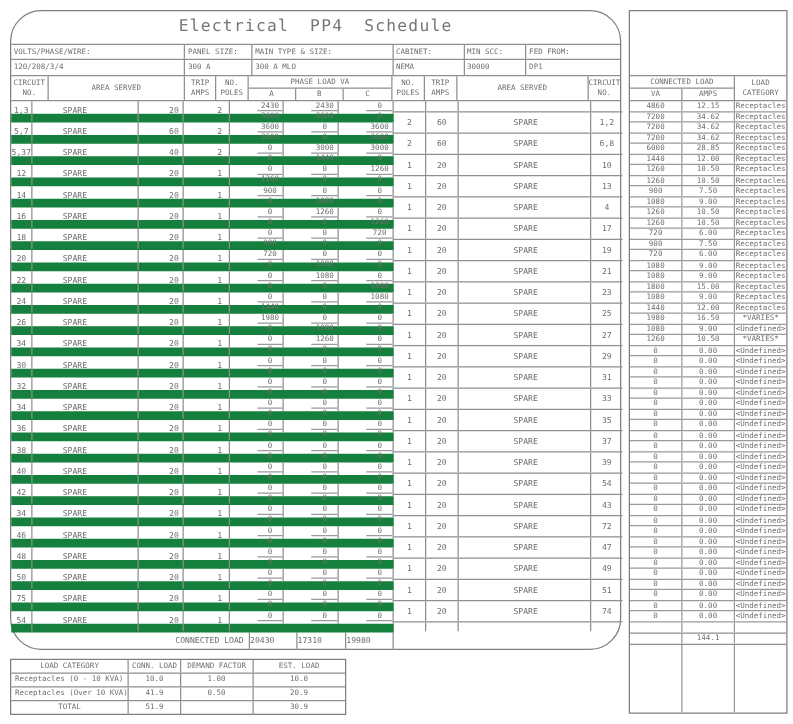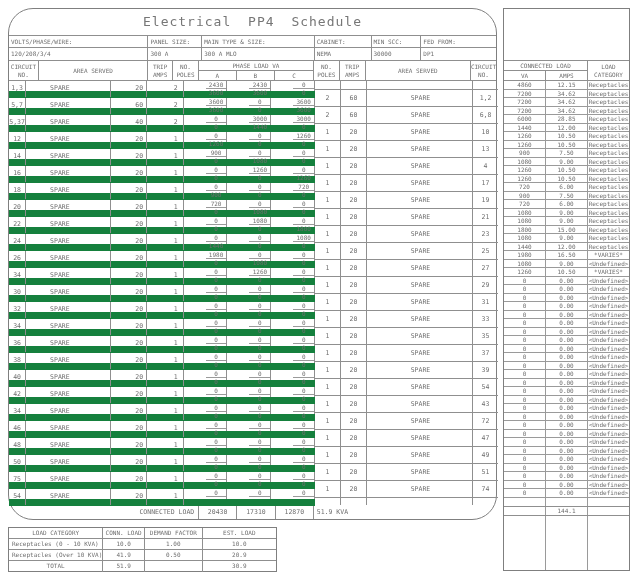--- a/index.html
+++ b/index.html
@@ -45,21 +45,21 @@
   .rfill { display:flex; height:9px; border-bottom:1px solid #8f8f8f; }
   .rfill2 { display:flex; height:7px; }
   .rrow { display:flex; height:17px; border-bottom:1px solid #8f8f8f; }
   .c2 { border-right:1px solid #8f8f8f; line-height:16px; text-align:center; overflow:hidden; }
   .rfill .c2, .rfill2 .c2 { line-height:8px; }
   .w-pl2{width:26px}.w-tr2{width:26px}.w-ar2{width:106px}.w-cn2{width:25px; border-right:none;}
   
   .totals { display:flex; height:13px; line-height:12px; font-size:6.5px; }
   .t-label { width:191px; text-align:right; padding-right:4px; border-right:1px solid #8f8f8f; }
   .t-a{width:38px}.t-b{width:39px}.t-c{width:38px}
-  .t-a,.t-b,.t-c { text-align:center; border-right:1px solid #8f8f8f; }
+  .t-a,.t-b,.t-c { text-align:left; border-right:1px solid #8f8f8f; }
   .t-kva { width:183px; text-align:left; padding-left:3px; }
   
   #rightbox { left:503px; top:8px; width:127px; height:563px; display:flex; flex-direction:column; }
   .cl-spacer { height:52px; border-bottom:1px solid #8f8f8f; }
   .cl-head { display:flex; height:20px; border-bottom:1px solid #8f8f8f; font-size:6px; }
   .cl-head-left { width:84px; border-right:1px solid #8f8f8f; }
   .clh-top { height:10px; line-height:10px; text-align:center; border-bottom:1px solid #8f8f8f; }
   .clh-sub { display:flex; height:9px; line-height:9px; }
   .clh-sub div { text-align:center; }
   .clh-va { width:42px; border-right:1px solid #8f8f8f; }
@@ -737,22 +737,21 @@
             <div class="c2 w-ar2 al"></div>
             <div class="c2 w-cn2"></div>
           </div>
         </div>
     </div>
 
     <div class="totals">
       <div class="t-label">CONNECTED LOAD</div>
       <div class="t-a">20430</div>
       <div class="t-b">17310</div>
-      <div class="t-c">12870</div>
-      <div class="t-kva">51.9 KVA</div>
+      <div class="t-c">19980</div>
     </div>
   </div>
 
   <div class="box" id="rightbox">
     <div class="cl-spacer"></div>
     <div class="cl-head">
       <div class="cl-head-left">
         <div class="clh-top">CONNECTED LOAD</div>
         <div class="clh-sub">
           <div class="clh-va">VA</div>

